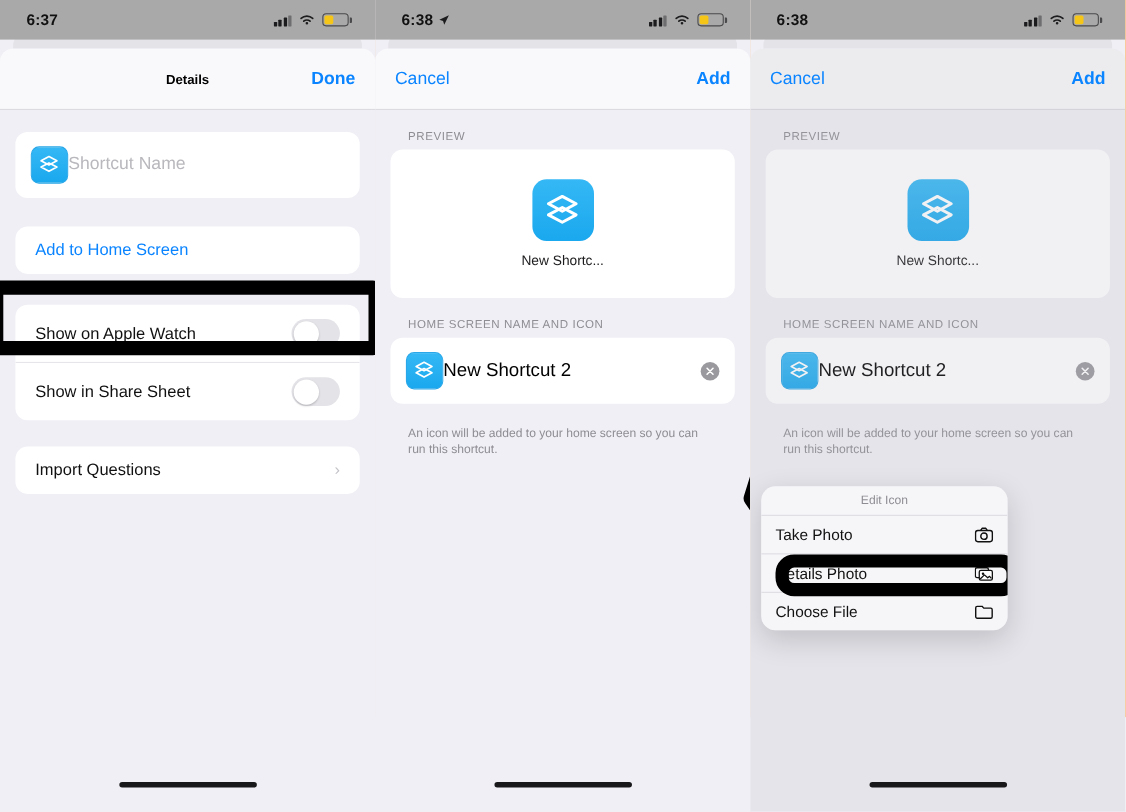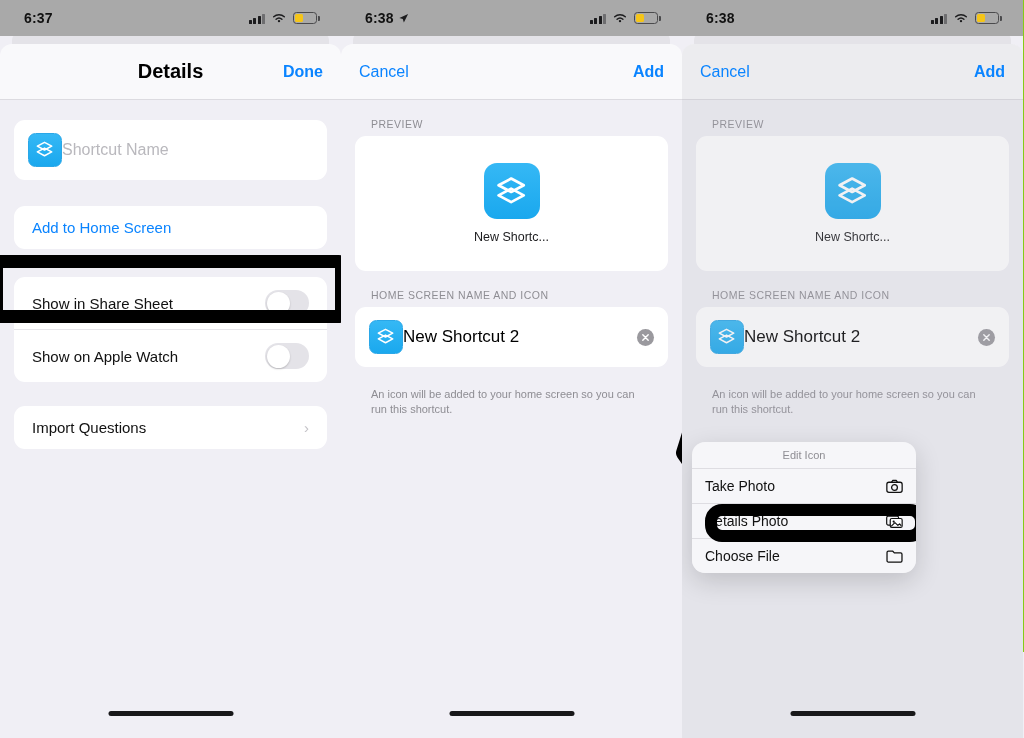--- a/index.html
+++ b/index.html
@@ -2,21 +2,21 @@
 <html><head>
 <meta charset="utf-8">
 <style>
   * { box-sizing: border-box; margin: 0; padding: 0; }
   html, body {
     width: 1024px; height: 738px;
     overflow: hidden;
     font-family: "Liberation Sans", sans-serif;
     background: #f0eff5;
   }
-  .stage { position: relative; width: 1024px; height: 652px; background: #84cc16; }
+  .stage { position: relative; width: 1024px; height: 652px; background: #fdba74; }
 
   .panel { position: absolute; top: 0; width: 341px; height: 738px; overflow: hidden; background: #f0eff5; }
   #panel-1 { left: 0; }
   #panel-2 { left: 341px; }
   #panel-3 { left: 682px; }
 
   
   .statusbar {
     position: absolute; top: 0; left: 0; right: 0; height: 36px;
     background: #a9a9a9;
@@ -39,21 +39,21 @@
   .sheet {
     position:absolute; left:0; right:0; top:44px; bottom:0;
     background:#f0eff5; border-radius: 12px 12px 0 0; overflow:hidden;
   }
   .navbar {
     height: 56px; background:#f9f9fb;
     display:flex; align-items:center; justify-content:space-between;
     padding: 0 18px; position:relative;
     border-bottom: 0.5px solid #dcdbe0;
   }
-  .nav-title { position:absolute; left:0; right:0; text-align:center; font-size:20px; font-weight:bold; color:#000; }
+  .nav-title { position:absolute; left:0; right:0; text-align:center; font-size:12px; font-weight:bold; color:#000; }
   .nav-action { font-size:16px; color:#0a84ff; position:relative; z-index:2; }
   .nav-action.bold { font-weight:bold; }
   .nav-spacer { width: 1px; }
 
   
   .content { padding: 0 14px; position:relative; }
   .card { background:#fff; border-radius:11px; margin-top: 20px; overflow:hidden; }
 
   .namefield { display:flex; align-items:center; padding: 13px 14px; }
   .placeholder { font-size:16px; color:#b9b8bd; }
@@ -163,25 +163,25 @@
         </div>
 
         <div class="card" style="margin-top:26px;">
           <div class="row">
             <span class="row-label link">Add to Home Screen</span>
           </div>
         </div>
 
         <div class="card" style="margin-top:28px;">
           <div class="row">
+            <span class="row-label">Show on Apple Watch</span>
+            <span class="toggle"></span>
+          </div>
+          <div class="row">
             <span class="row-label">Show in Share Sheet</span>
-            <span class="toggle"></span>
-          </div>
-          <div class="row">
-            <span class="row-label">Show on Apple Watch</span>
             <span class="toggle"></span>
           </div>
         </div>
 
         <div class="card" style="margin-top:24px;">
           <div class="row">
             <span class="row-label">Import Questions</span>
             <span class="chevron">›</span>
           </div>
         </div>

